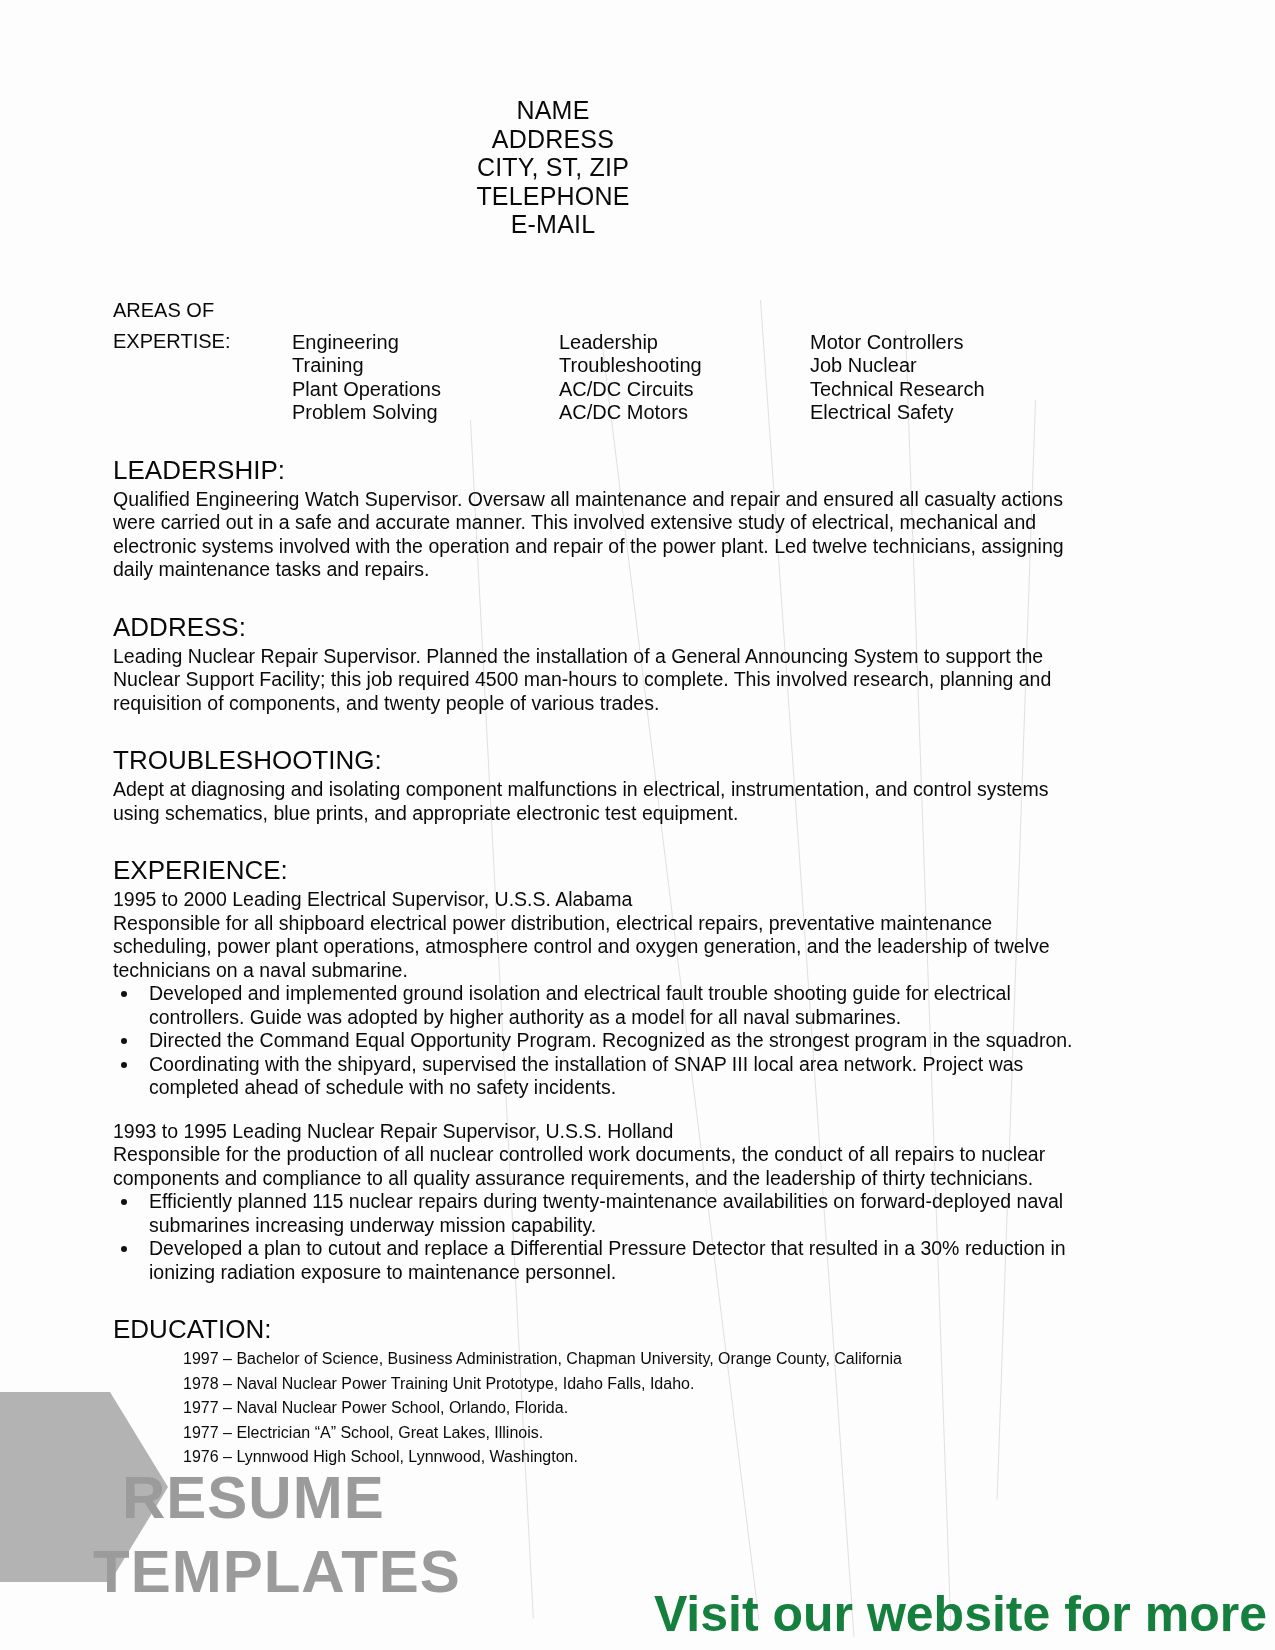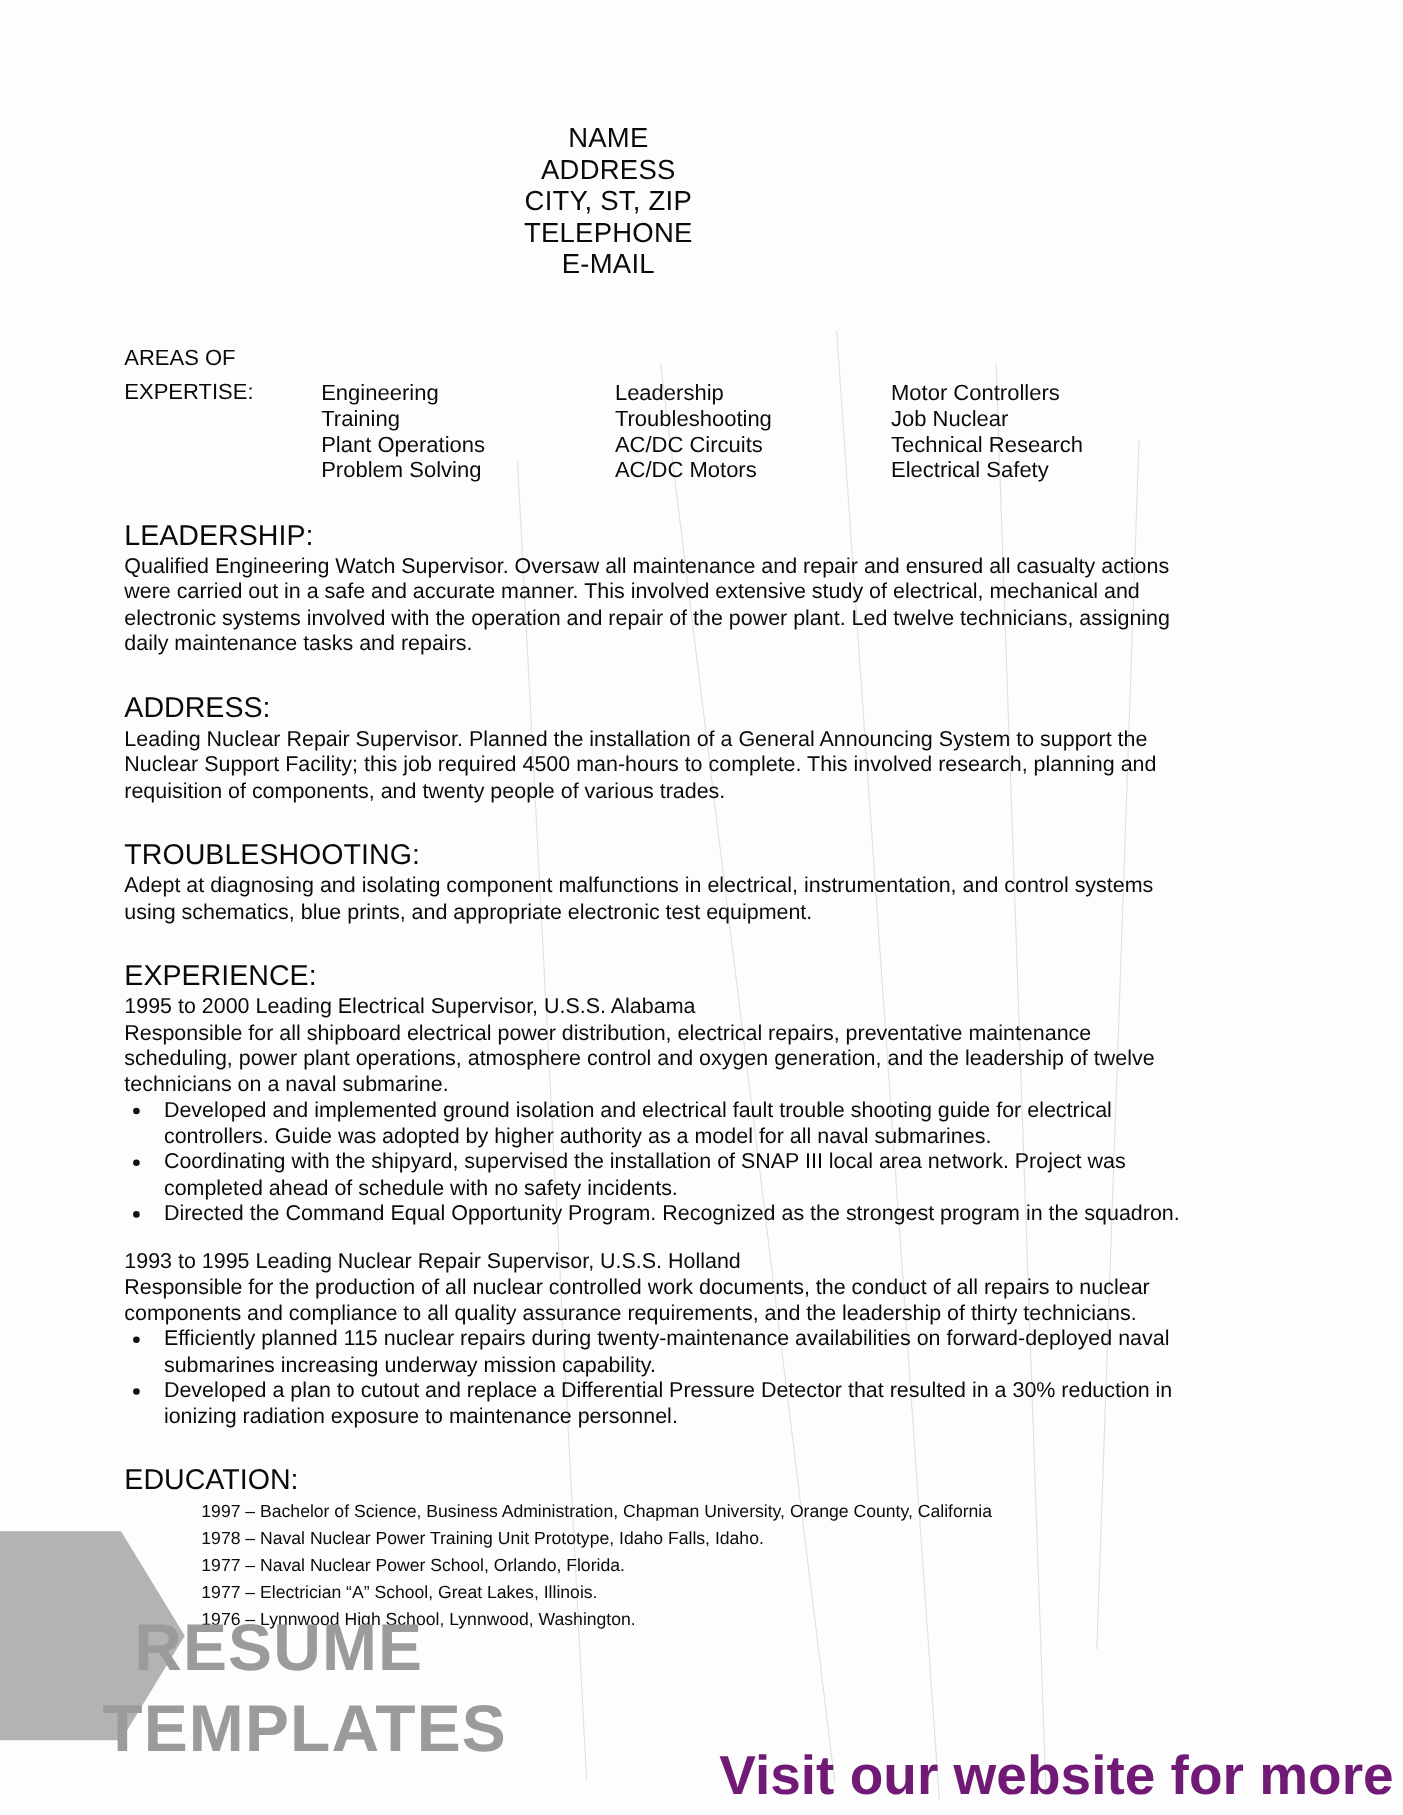--- a/index.html
+++ b/index.html
@@ -39,21 +39,20 @@
     top: 0;
     width: 980px;
   }
 
   
   .header-block {
     padding-top: 96px;
     text-align: center;
     width: 1000px;
     margin-left: -60px;
-    margin-top: 16px;
   }
   .header-line {
     font-size: 25px;
     line-height: 28.5px;
     letter-spacing: .2px;
     white-space: pre;
   }
 
   
   .expertise {
@@ -180,21 +179,21 @@
     font-family: "Liberation Sans", sans-serif;
   }
   .wm-resume { left: 122px; top: 98px; }
   .wm-templates { left: 93px; top: 172px; }
   .wm-visit {
     position: absolute;
     right: 8px;
     bottom: 8px;
     font-size: 50px;
     line-height: 56px;
-    color: #701a75;
+    color: #15803d;
     white-space: nowrap;
   }
 </style>
 </head>
 <body>
 
 <div id="page">
 
   <div class="streak" style="left:600px; top:330px; height:1300px; transform:rotate(-7deg);"></div>
   <div class="streak" style="left:760px; top:300px; height:1340px; transform:rotate(-4deg);"></div>
@@ -253,22 +252,22 @@
     </div>
 
     <div class="section">
       <div class="section-title">EXPERIENCE:</div>
 
       <div class="job">
         <div class="job-title">1995 to 2000 Leading Electrical Supervisor, U.S.S. Alabama</div>
         <div class="job-summary">Responsible for all shipboard electrical power distribution, electrical repairs, preventative maintenance scheduling, power plant operations, atmosphere control and oxygen generation, and the leadership of twelve technicians on a naval submarine.</div>
         <ul class="bullets">
           <li><span class="dot"></span><span>Developed and implemented ground isolation and electrical fault trouble shooting guide for electrical controllers. Guide was adopted by higher authority as a model for all naval submarines.</span></li>
+          <li><span class="dot"></span><span>Directed the Command Equal Opportunity Program. Recognized as the strongest program in the squadron.</span></li>
           <li><span class="dot"></span><span>Coordinating with the shipyard, supervised the installation of SNAP III local area network. Project was completed ahead of schedule with no safety incidents.</span></li>
-          <li><span class="dot"></span><span>Directed the Command Equal Opportunity Program. Recognized as the strongest program in the squadron.</span></li>
         </ul>
       </div>
 
       <div class="job-gap"></div>
 
       <div class="job">
         <div class="job-title">1993 to 1995 Leading Nuclear Repair Supervisor, U.S.S. Holland</div>
         <div class="job-summary">Responsible for the production of all nuclear controlled work documents, the conduct of all repairs to nuclear components and compliance to all quality assurance requirements, and the leadership of thirty technicians.</div>
         <ul class="bullets">
           <li><span class="dot"></span><span>Efficiently planned 115 nuclear repairs during twenty-maintenance availabilities on forward-deployed naval submarines increasing underway mission capability.</span></li>

